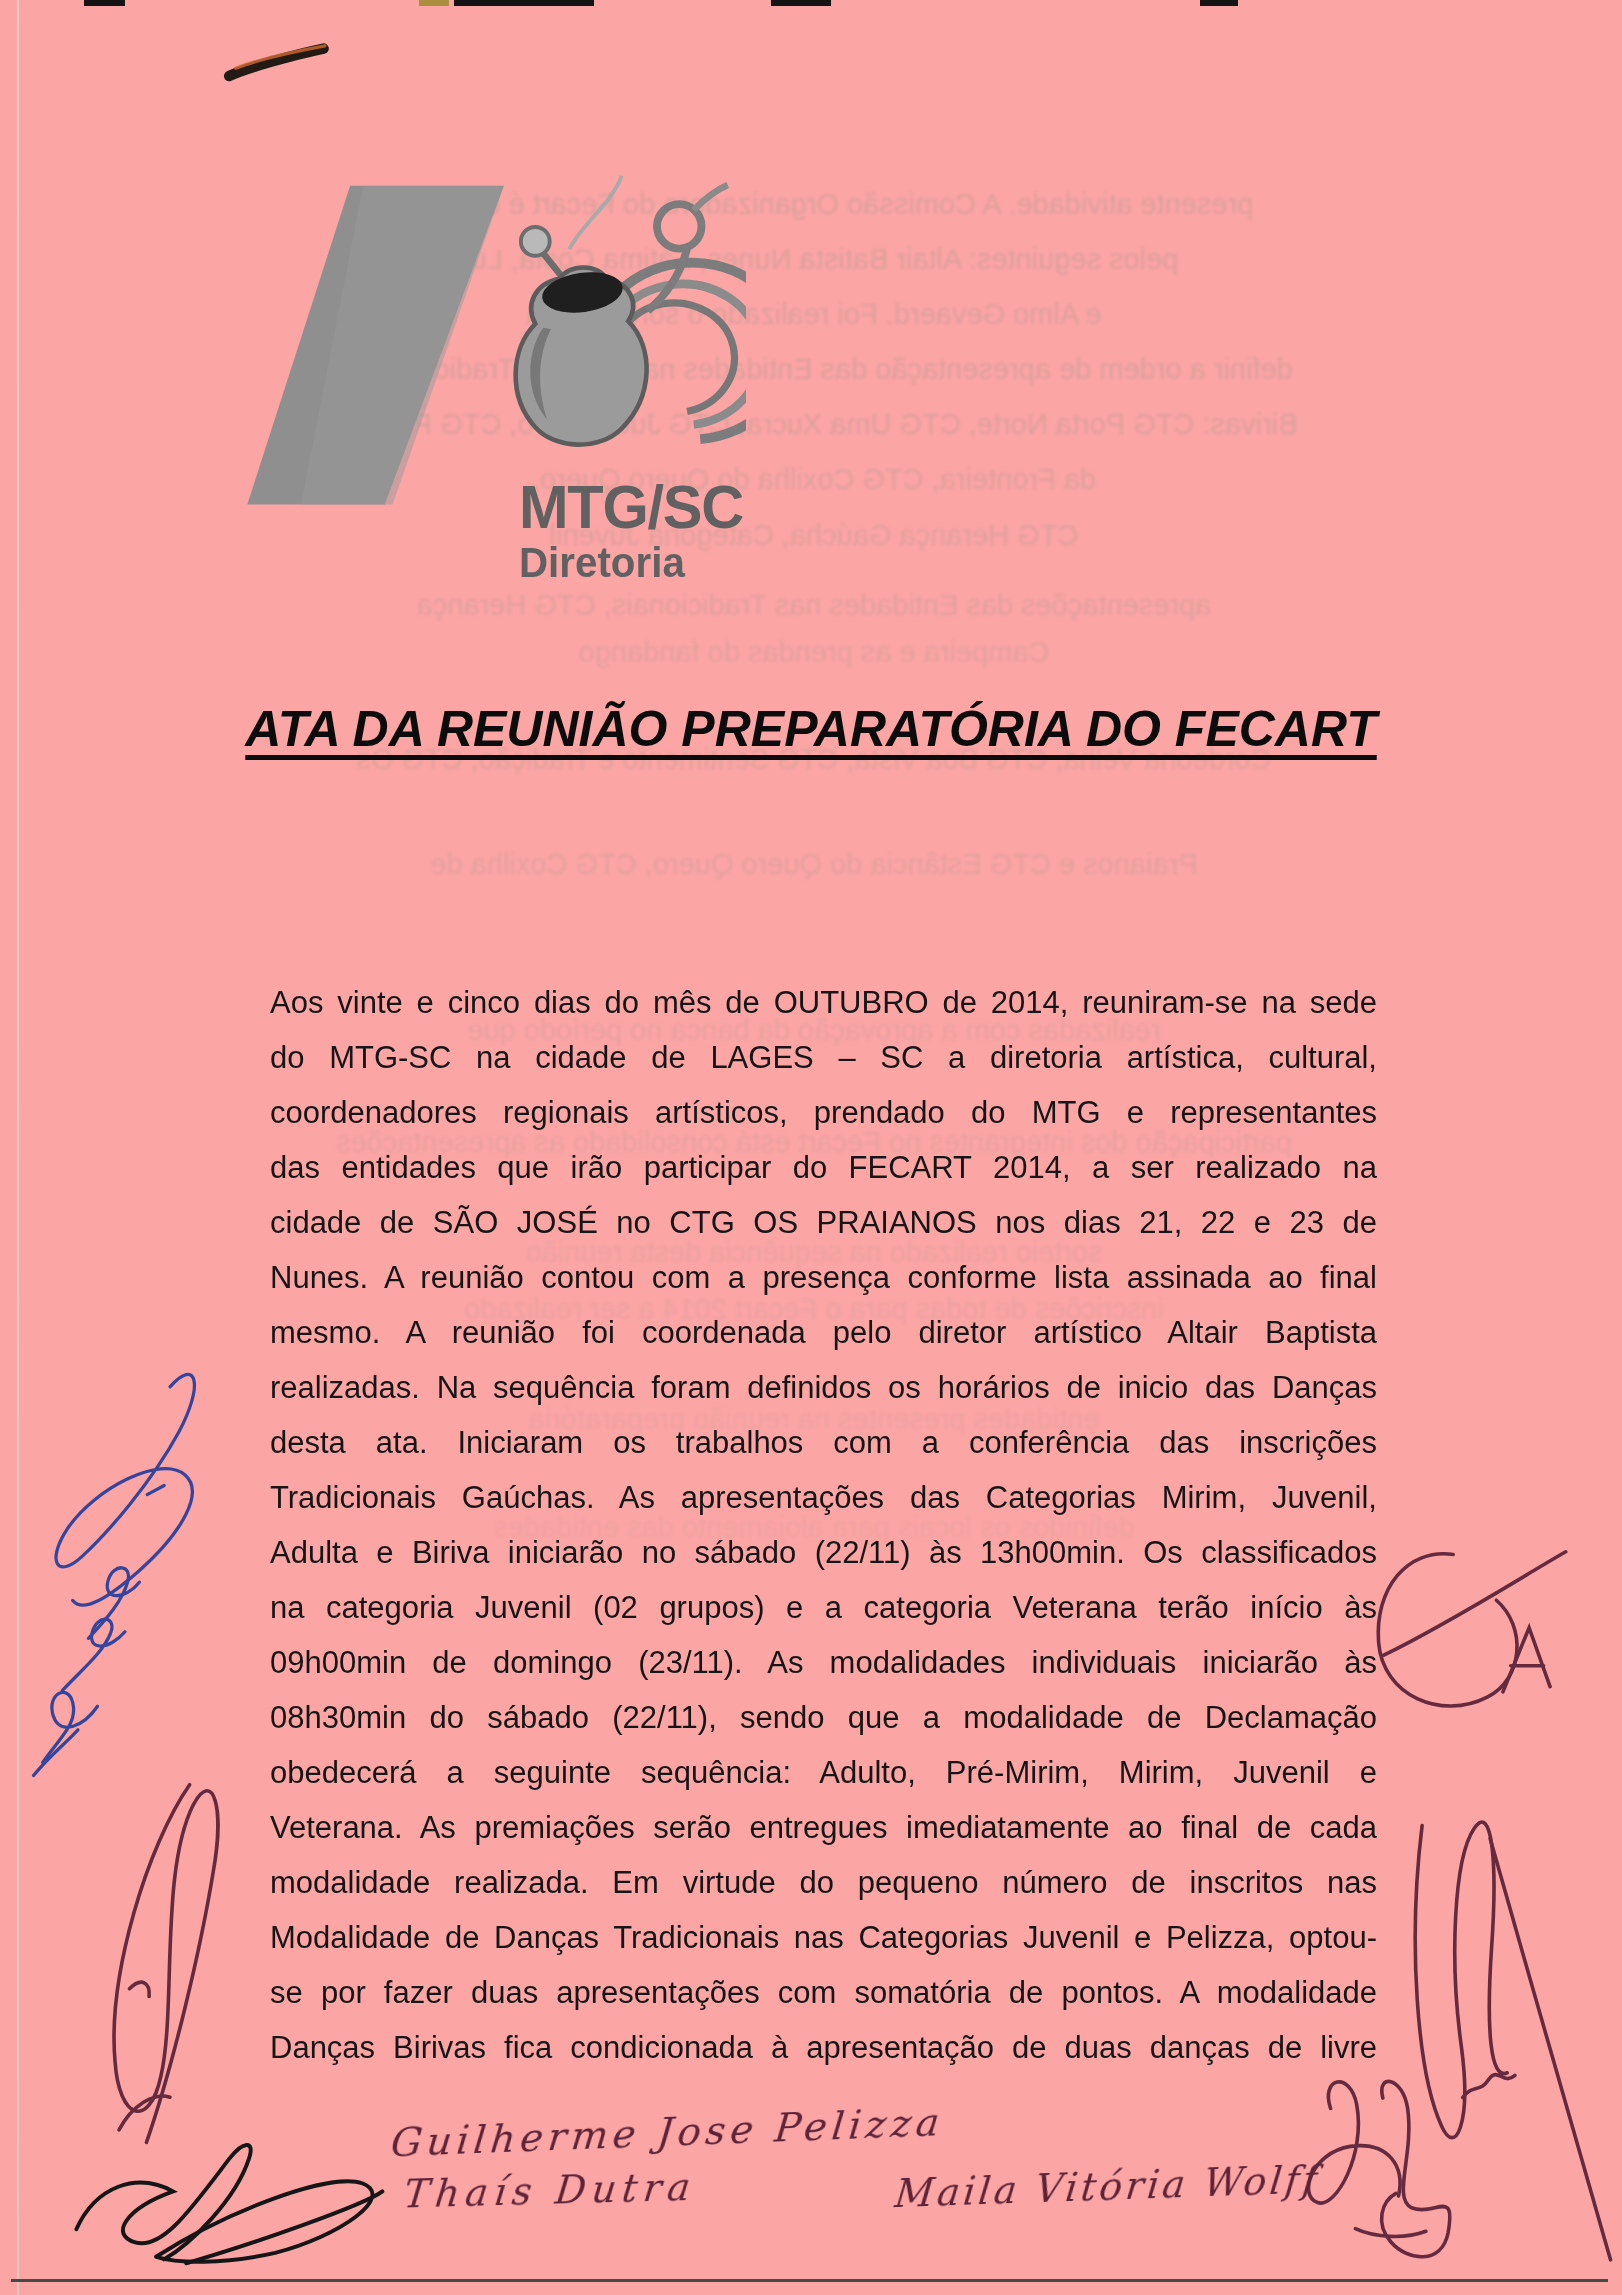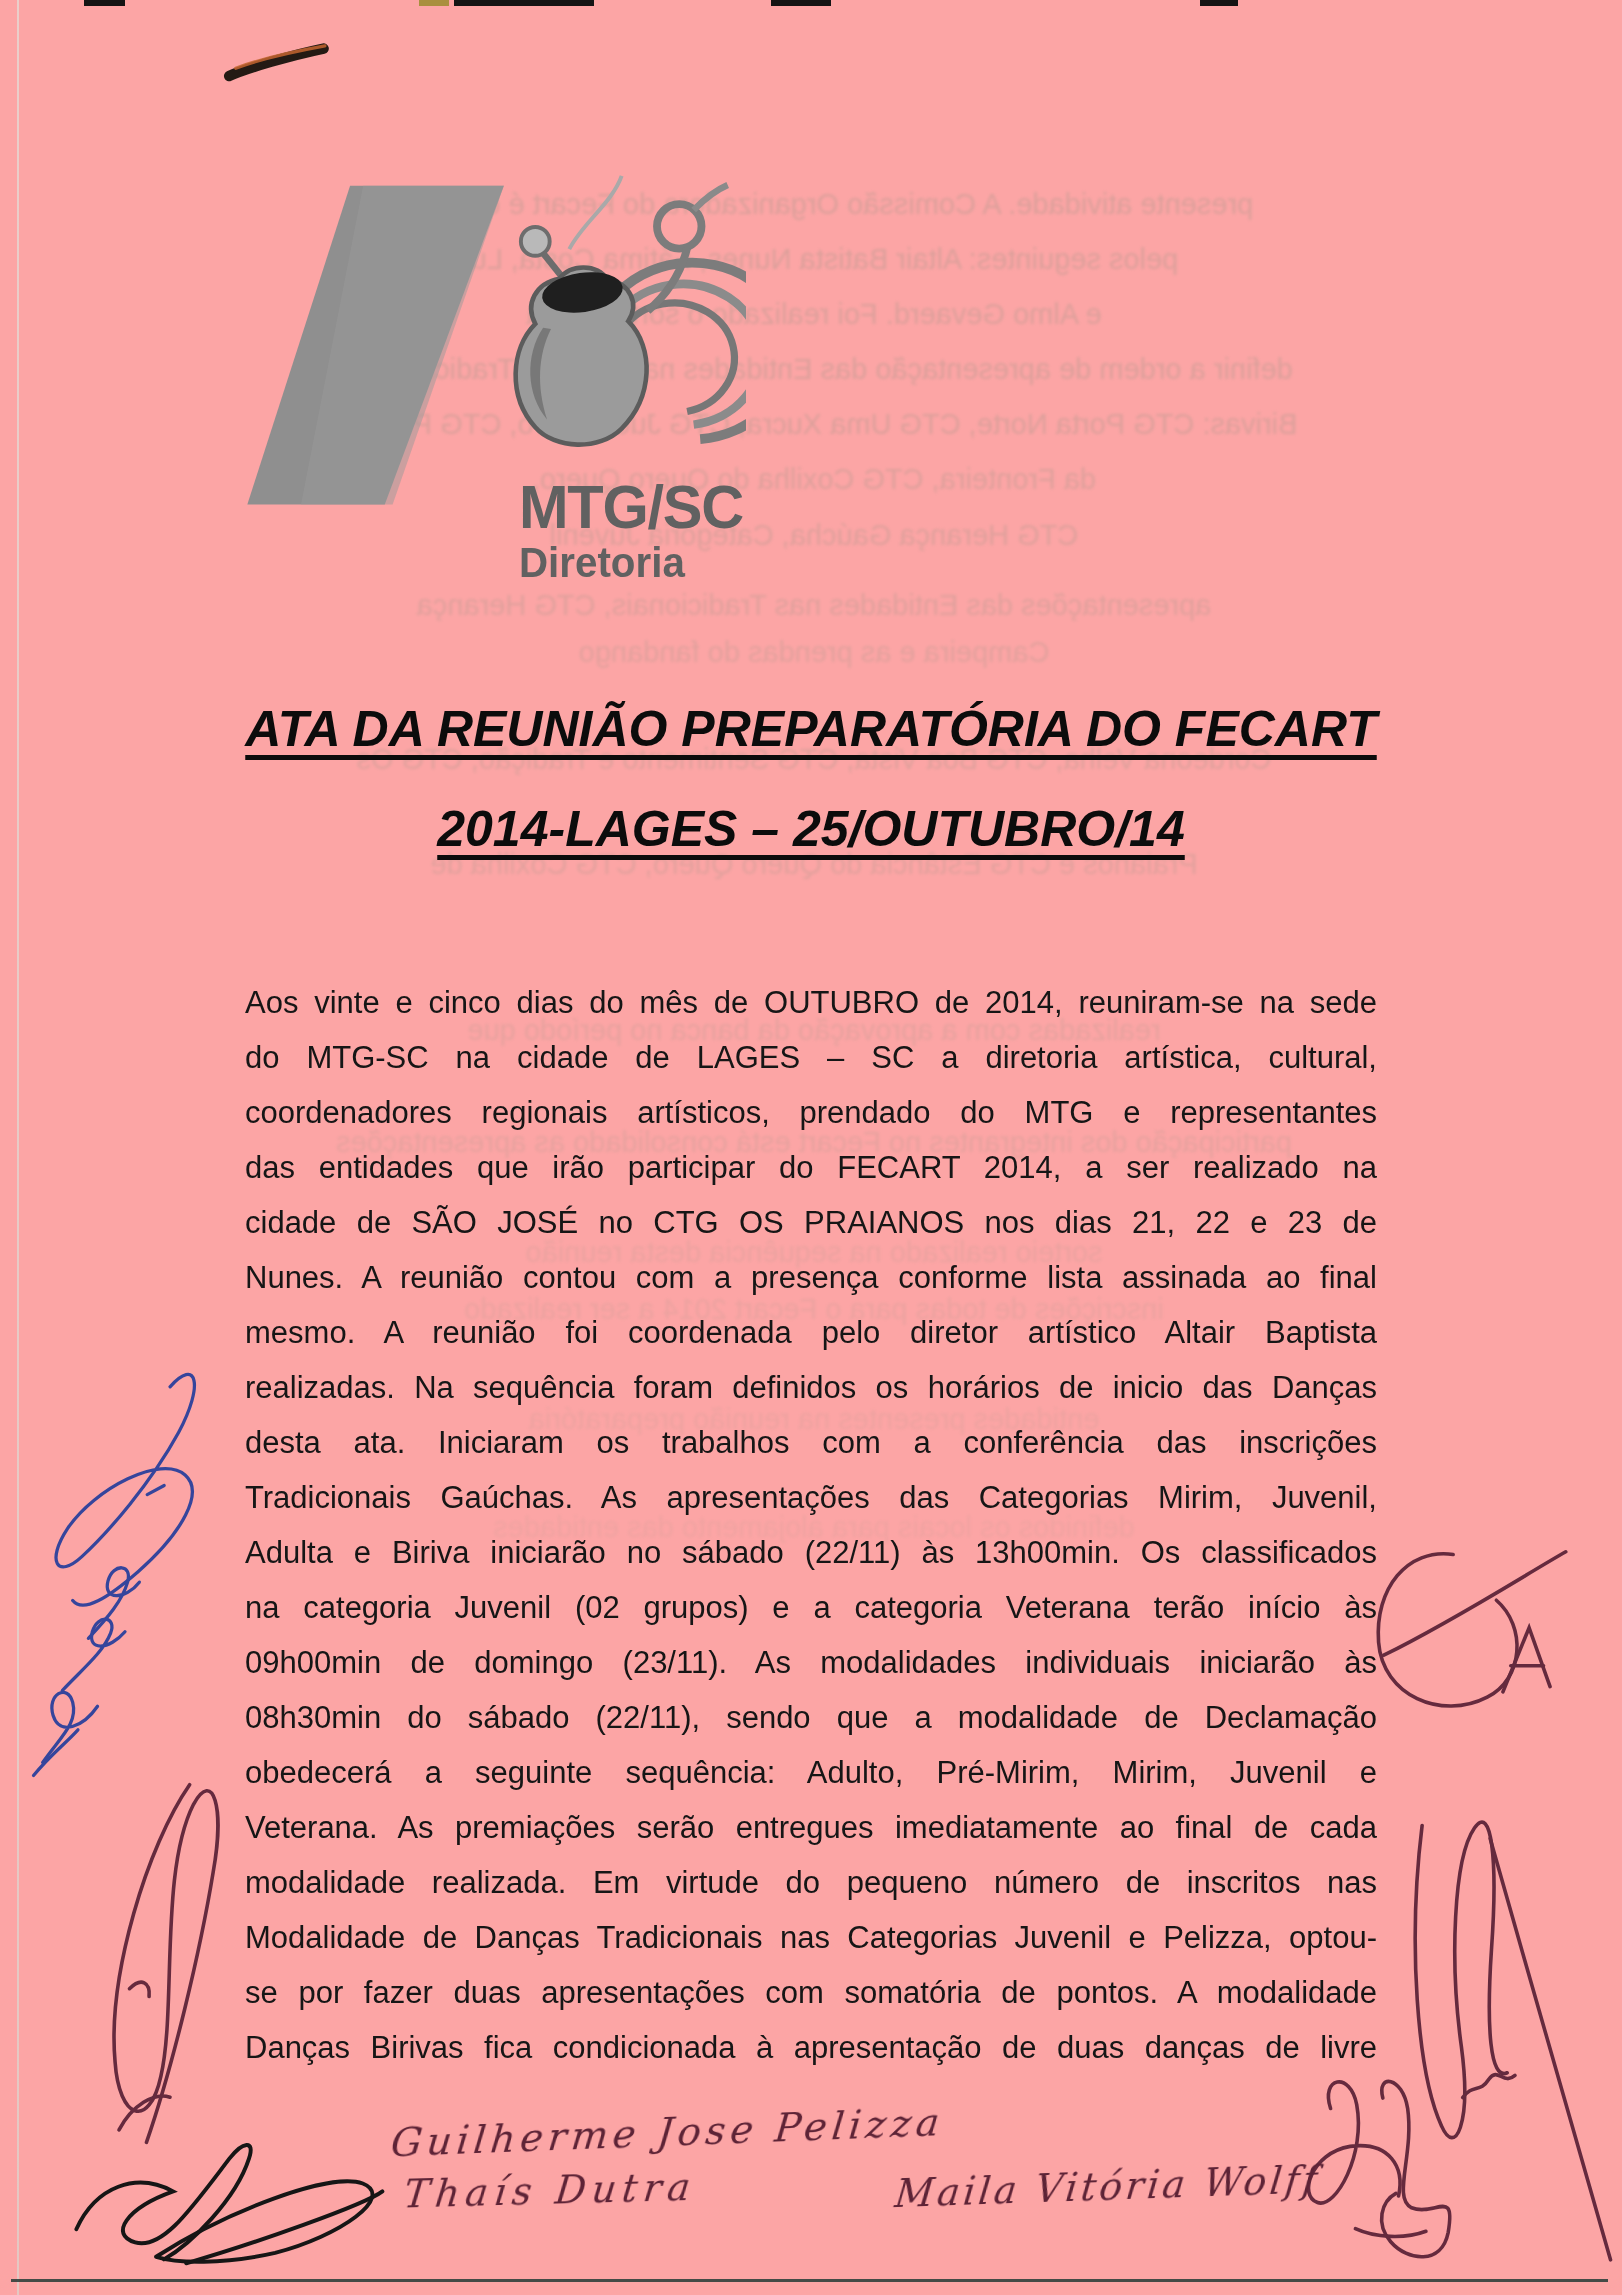--- a/index.html
+++ b/index.html
@@ -53,21 +53,21 @@
   }
 
   
   .body-text{
     position:absolute;left:245px;top:975px;width:1132px;
     font-size:31px;color:#161616;
   }
   .bline{
     height:55px;line-height:55px;
     text-align:justify;text-align-last:justify;
-    white-space:nowrap;overflow:visible;
+    white-space:nowrap;overflow:visible;margin-left:25px;
   }
 
   
   .sig-svg{position:absolute;}
   .sig-name{
     position:absolute;
     font-family:"DejaVu Serif",serif;font-style:italic;
     color:#5d2336;white-space:nowrap;
     filter:blur(0.3px);
   }
@@ -142,21 +142,20 @@
 
     <ellipse cx="540" cy="196" rx="62" ry="30" fill="#1f1f1f" transform="rotate(-8 540 196)"></ellipse>
   </svg>
   <div class="logo-text">
     <div class="org">MTG/SC</div>
     <div class="unit">Diretoria</div>
   </div>
 
   <div class="title">
     <div class="tline">ATA DA REUNIÃO PREPARATÓRIA DO FECART</div>
-    <div class="tline">2014-LAGES – 25/OUTUBRO/14</div>
   </div>
 
   <div class="body-text">
     <div class="bline">Aos vinte e cinco dias do mês de OUTUBRO de 2014, reuniram-se na sede</div>
     <div class="bline">do MTG-SC na cidade de LAGES – SC a diretoria artística, cultural,</div>
     <div class="bline">coordenadores regionais artísticos, prendado do MTG e representantes</div>
     <div class="bline">das entidades que irão participar do FECART 2014, a ser realizado na</div>
     <div class="bline">cidade de SÃO JOSÉ no CTG OS PRAIANOS nos dias 21, 22 e 23 de</div>
     <div class="bline">Nunes. A reunião contou com a presença conforme lista assinada ao final</div>
     <div class="bline">mesmo. A reunião foi coordenada pelo diretor artístico Altair Baptista</div>

